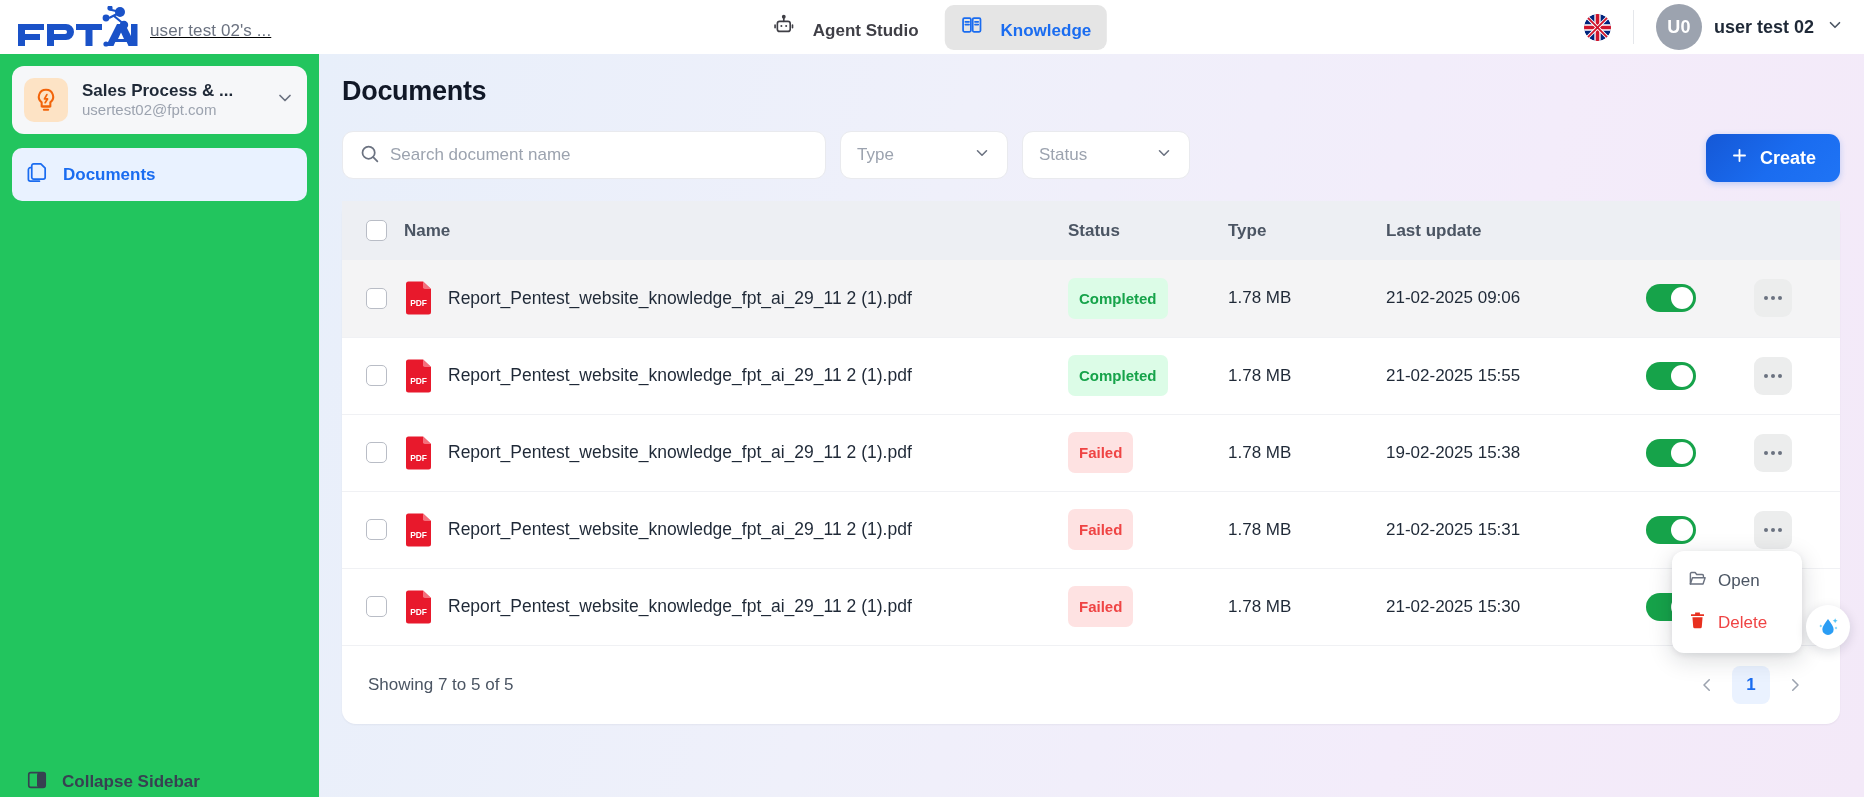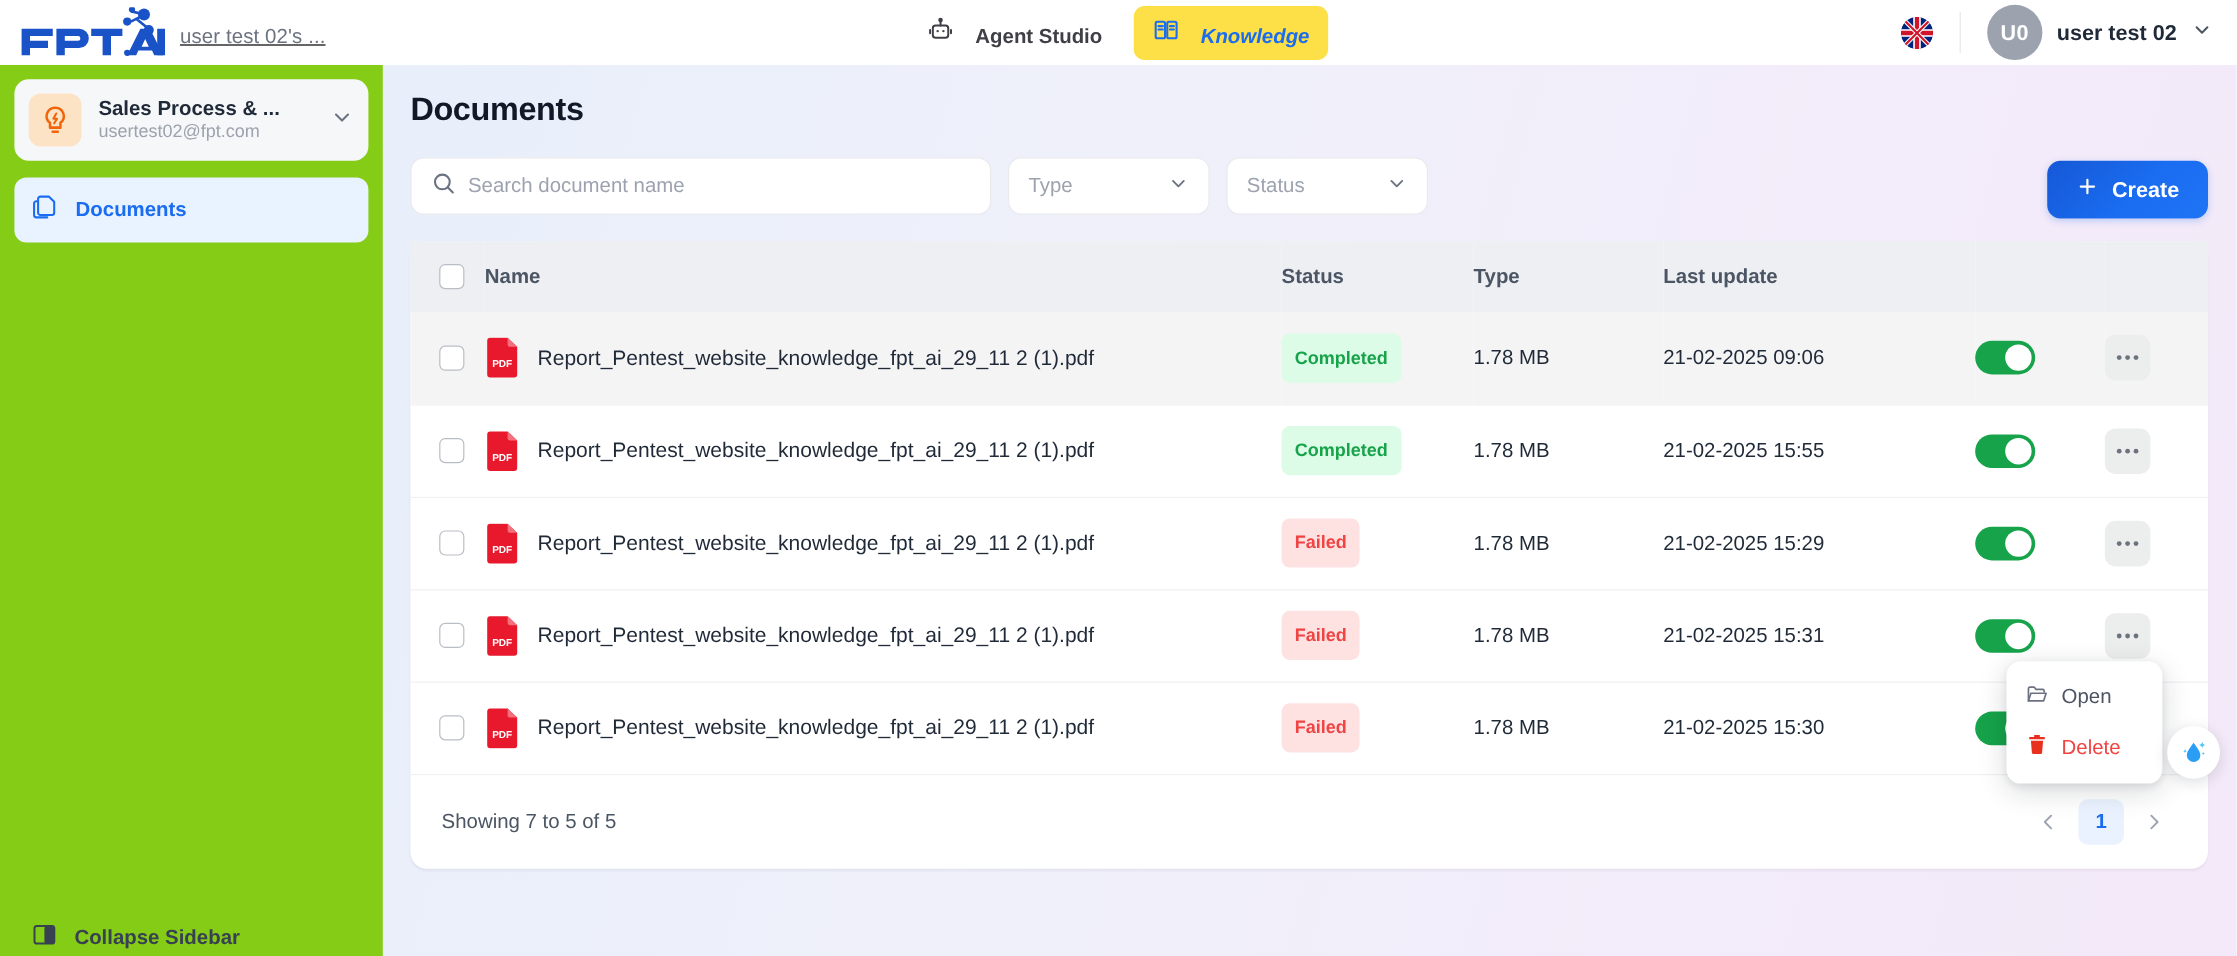--- a/index.html
+++ b/index.html
@@ -25,21 +25,21 @@
   .center-nav {
     position: absolute; left: 50%; transform: translateX(-50%);
     display: flex; align-items: center; gap: 10px;
   }
   .nav-item {
     display: flex; align-items: flex-end; gap: 18px;
     padding: 9px 16px; border-radius: 9px;
     font-size: 17px; font-weight: 600; color: #3f3f46;
     cursor: pointer; white-space: nowrap;
   }
-  .nav-item.active { background: #fde047; color: #1a6cf0; font-style: italic; }
+  .nav-item.active { background: #e5e5e5; color: #1a6cf0; }
 
   .header-right {
     position: absolute; right: 20px;
     display: flex; align-items: center; gap: 0px;
   }
   .flag {
     width: 27px; height: 27px; border-radius: 50%;
     overflow: hidden; position: relative; display:inline-block;
   }
   .divider-v { width: 1px; height: 34px; background: #e5e7eb; margin: 0 22px; }
@@ -51,21 +51,21 @@
   }
   .user-name { font-size: 18px; font-weight: 700; color: #1f2937; margin-left: 12px; white-space: nowrap;}
   .chev { margin-left: 12px; color: #4b5563; }
 
   
   .body { flex: 1; display: flex; min-height: 0; }
 
   
   .sidebar {
     width: 320px; flex: 0 0 320px;
-    background: #84cc16;
+    background: #22c55e;
     border-right: 1px solid #edeef2;
     display: flex; flex-direction: column;
     position: relative;
     padding: 12px 12px 0 12px;
   }
   .kb-card {
     display: flex; align-items: center; gap: 14px;
     background: #f6f7f9; border-radius: 12px;
     padding: 12px 12px; cursor: pointer;
   }
@@ -483,21 +483,21 @@
                     <span class="pdf-ico"><svg width="28" height="34" viewBox="0 0 28 34">
                         <path d="M2 3 a2.5 2.5 0 0 1 2.5 -2.5 H19 L27 8 v23 a2.5 2.5 0 0 1 -2.5 2.5 H4.5 A2.5 2.5 0 0 1 2 31 z" fill="#e8192c"></path>
                         <path d="M19 0.5 L27 8 h-6.2 a1.8 1.8 0 0 1 -1.8 -1.8 z" fill="#f4707c"></path>
                         <text x="14.5" y="25" font-family="Liberation Sans, sans-serif" font-size="8.4" font-weight="bold" fill="#ffffff" text-anchor="middle">PDF</text>
                       </svg></span>
                     <span class="fname">Report_Pentest_website_knowledge_fpt_ai_29_11 2 (1).pdf</span>
                   </span>
                 </td>
                 <td class="col-status"><span class="badge failed">Failed</span></td>
                 <td class="col-size"><span>1.78 MB</span></td>
-                <td class="col-date"><span>21-02-2025 15:29</span></td>
+                <td class="col-date"><span>19-02-2025 15:38</span></td>
                 <td class="col-tgl">
                   <span class="toggle">
                     <span class="knob"></span>
                   </span>
                 </td>
                 <td class="col-act">
                   <button class="dots-btn">
                     <i></i>
                     <i></i>
                     <i></i>

